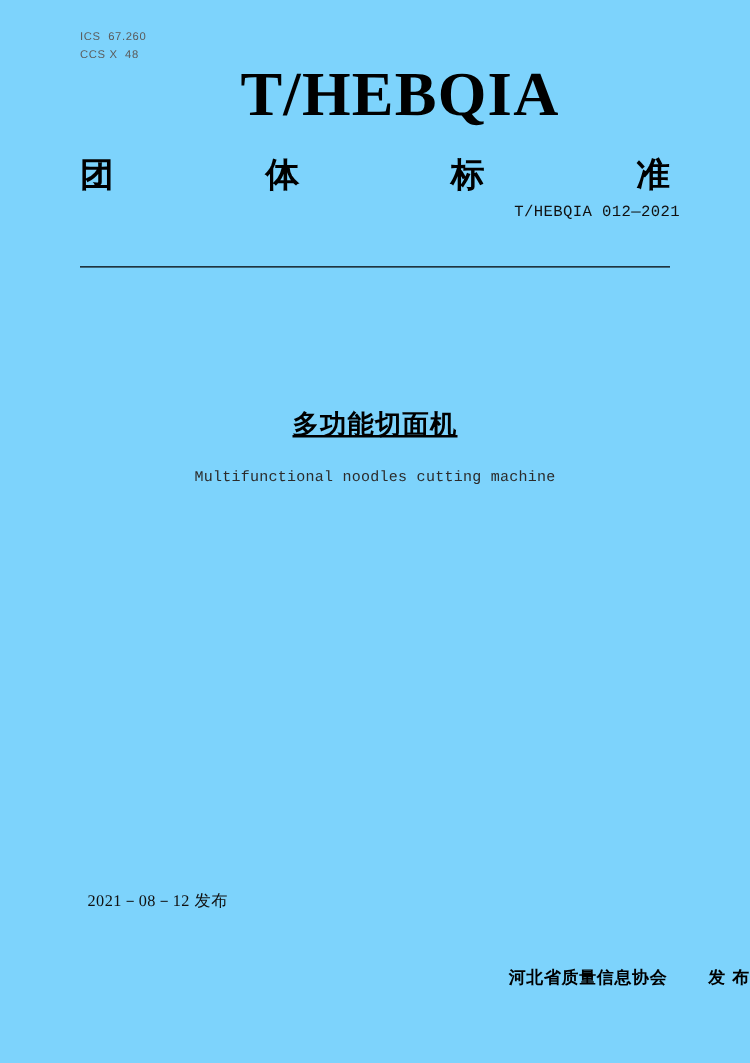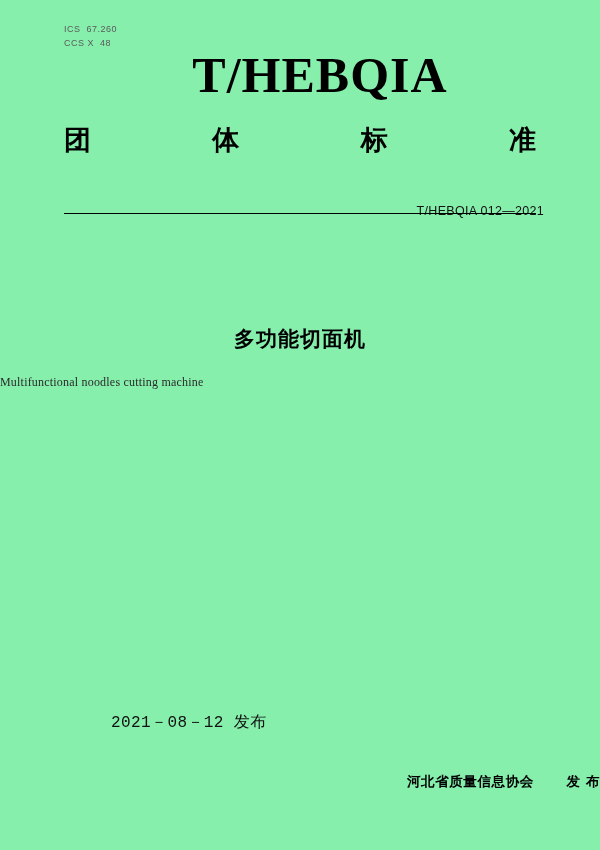--- a/index.html
+++ b/index.html
@@ -13,21 +13,21 @@
     font-family: "Liberation Serif", serif;
     color: #1a1a1a;
     position: relative;
     overflow: hidden;
   }
   .page {
     position: absolute;
     inset: 0;
     width: 600px;
     height: 850px;
-    background: #86efac;
+    background: #7dd3fc;
   }
   
   .codes {
     position: absolute;
     left: 64px;
     top: 22px;
     font-family: "Liberation Sans", sans-serif;
     font-size: 9px;
     line-height: 14px;
     color: #5b5b5b;
@@ -64,25 +64,24 @@
     color: #000000;
   }
   .tuanti span {
     display: inline-block;
   }
   
   .std-number {
     position: absolute;
     right: 56px;
     top: 163px;
-    font-family: Liberation Sans, sans-serif;
+    font-family: Liberation Mono, monospace;
     font-size: 12.5px;
     letter-spacing: 0.3px;
     color: #111;
-    margin-top: 41px;
   }
   
   .rule {
     position: absolute;
     left: 64px;
     top: 213px;
     width: 472px;
     height: 1px;
     background: #000000;
   }
@@ -91,44 +90,45 @@
     position: absolute;
     left: 0;
     right: 0;
     top: 325px;
     text-align: center;
     font-family: "DejaVu Sans", sans-serif;
     font-weight: bold;
     font-size: 21px;
     letter-spacing: 1px;
     color: #000;
+    text-decoration: underline;
   }
   .doc-subtitle {
     position: absolute;
     left: 0;
     right: 0;
     top: 375px;
-    font-family: Liberation Serif, serif;
+    text-align: center;
+    font-family: Liberation Mono, monospace;
     font-size: 12px;
     letter-spacing: 0.2px;
     color: #2b2b2b;
   }
   
   .date-row {
     position: absolute;
     left: 70px;
     right: 56px;
     top: 712px;
     display: flex;
     justify-content: space-between;
-    font-family: Liberation Mono, monospace;
-    font-size: 16px;
+    font-family: Liberation Serif, serif;
+    font-size: 13px;
     color: #111;
     letter-spacing: 0.4px;
-    margin-left: 41px;
   }
   
   .publisher {
     position: absolute;
     left: 0;
     right: 0;
     top: 773px;
     text-align: right;
     font-family: "DejaVu Sans", sans-serif;
     font-weight: bold;

